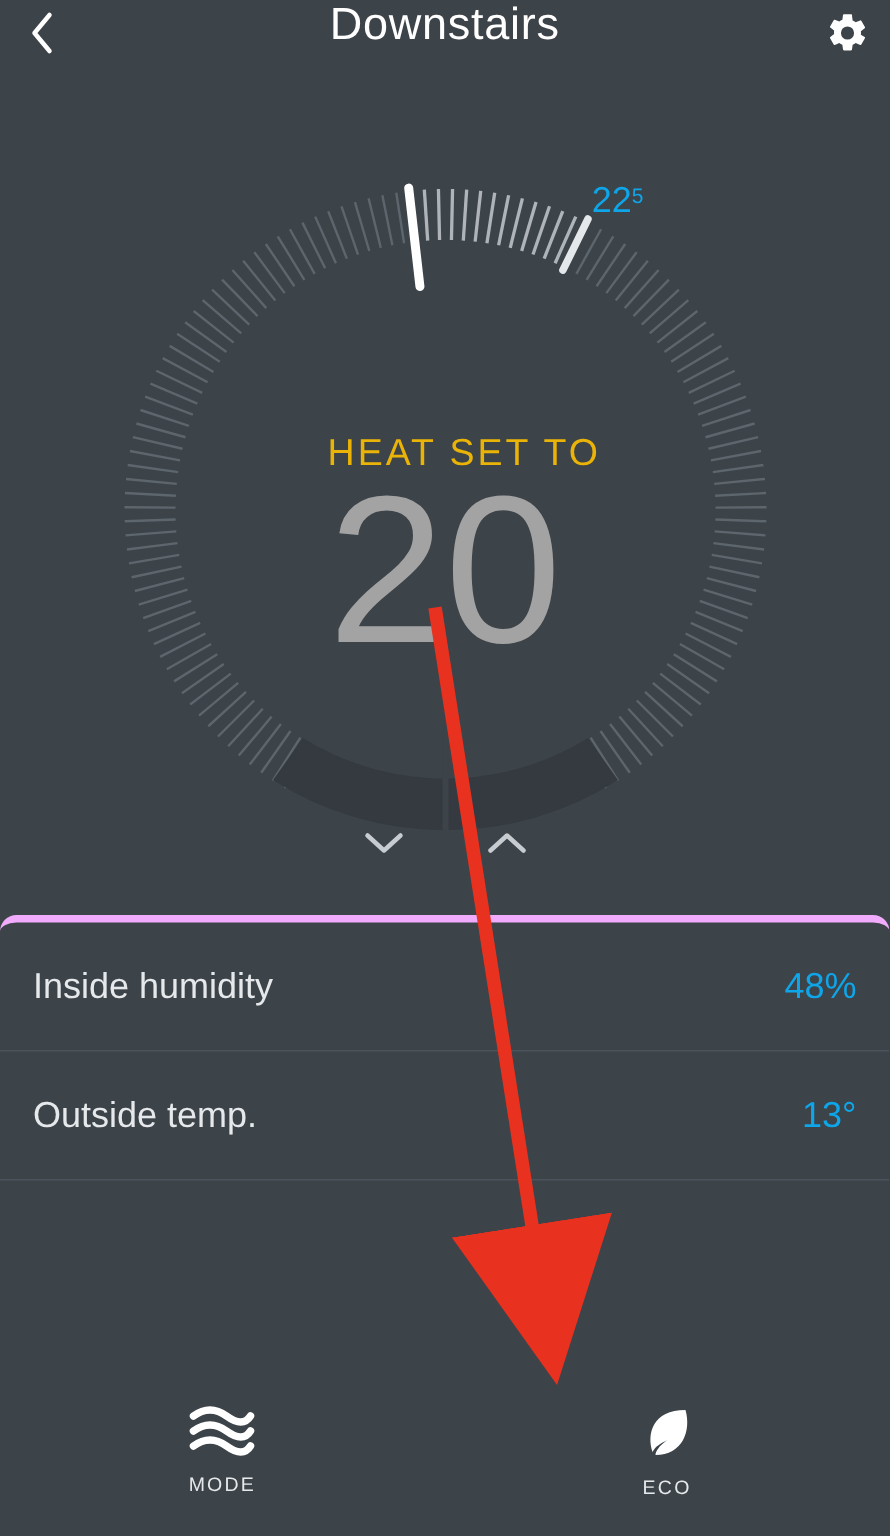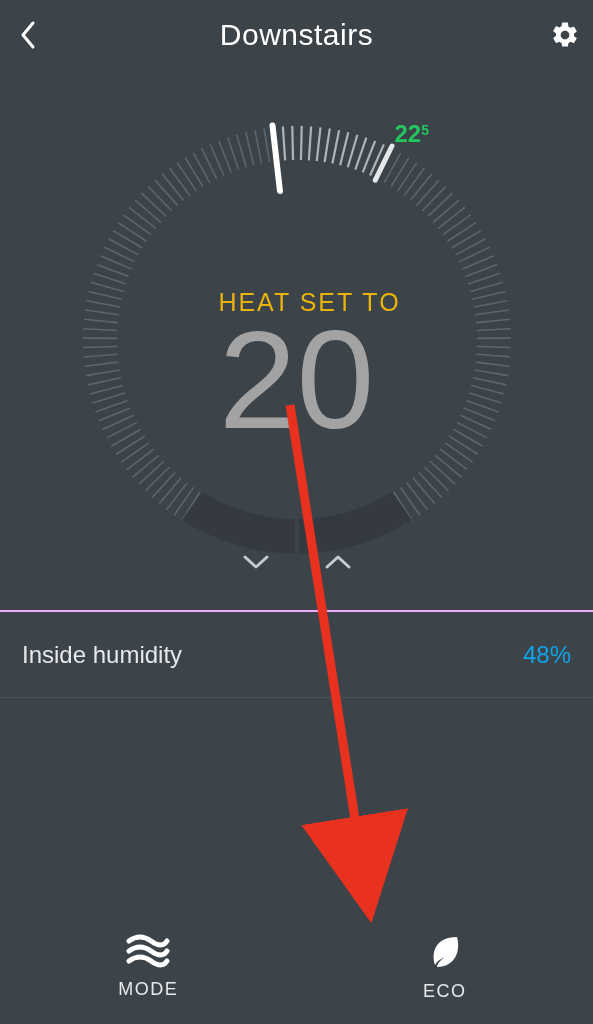--- a/index.html
+++ b/index.html
@@ -7,48 +7,48 @@
   body {
     background: #3c4349;
     font-family: -apple-system, Helvetica, Arial, sans-serif;
     color: #fff;
     position: relative;
   }
   
   .header {
     height: 70px;
     display: flex;
-    align-items: center;
+    align-items: flex-start;
     justify-content: space-between;
     padding: 0 6px;
   }
   .back-btn, .gear-btn { width: 44px; height: 44px; display:flex; align-items:center; justify-content:center; cursor:pointer; }
   .title { font-size: 30px; font-weight: 400; letter-spacing: .5px; color:#fff; }
 
   
   .dial-wrap { position: relative; width: 593px; height: 540px; }
   .dial { position:absolute; left:50%; top:50%; transform:translate(-50%,-50%); }
 
   .heat-label { position:absolute; width:100%; top:218px; text-align:center; color:#eab308; font-size:25px; letter-spacing:2px; font-weight:500;margin-left:13px;}
   .setpoint  { position:absolute; width:100%; top:240px; text-align:center; color:#a3a3a3; font-size:140px; font-weight:500; line-height:1;}
-  .ambient   { position:absolute; color:#22c55e; font-size:24px; font-weight:700; }
+  .ambient   { position:absolute; color:#0ea5e9; font-size:24px; font-weight:400; }
   .ambient sup { font-size:14px; vertical-align: top; position:relative; top:2px;}
 
   .chevrons { position:absolute; bottom:30px; left:50%; transform:translateX(-50%); display:flex; gap:46px; }
   .chev { width:36px; height:36px; display:flex; align-items:center; justify-content:center; cursor:pointer;}
 
   
-  .rows { border-top:2px solid #f0abfc; }
+  .rows { border-top:5px solid #f0abfc;border-radius:11px; }
   .row { height:86px; border-bottom:1px solid #4b535a; display:flex; align-items:center; justify-content:space-between; padding:0 22px; font-size:24px; color:#e6e9eb;}
   .row .val { color:#0ea5e9; }
 
   
   .tabs { position:absolute; bottom:0; left:0; right:0; height:116px; display:flex; }
   .tab { flex:1; display:flex; flex-direction:column; align-items:center; justify-content:center; gap:10px; cursor:pointer; }
-  .tab .lbl { font-size:18px; letter-spacing:1.5px; color:#e6e9eb; }
+  .tab .lbl { font-size:13px; letter-spacing:1.5px; color:#e6e9eb; }
 
   
   .arrow-ann { position:absolute; pointer-events:none; }
 </style>
 </head>
 <body>
 
 <div class="header">
   <div class="back-btn">
     <svg width="20" height="30" viewBox="0 0 20 30">
@@ -212,20 +212,24 @@
       </svg>
     </div>
   </div>
 </div>
 
 <div class="rows">
   <div class="row">
     <span>Inside humidity</span>
     <span class="val">48%</span>
   </div>
+  <div class="row">
+    <span>Outside temp.</span>
+    <span class="val">13°</span>
+  </div>
 </div>
 
 <div class="tabs">
   <div class="tab">
     <svg width="44" height="36" viewBox="0 0 44 36">
       <path d="M3 8 Q 14 0, 25 8 T 41 8" fill="none" stroke="#fff" stroke-width="5" stroke-linecap="round"></path>
       <path d="M3 18 Q 14 10, 25 18 T 41 18" fill="none" stroke="#fff" stroke-width="5" stroke-linecap="round"></path>
       <path d="M3 28 Q 14 20, 25 28 T 41 28" fill="none" stroke="#fff" stroke-width="5" stroke-linecap="round"></path>
     </svg>
     <span class="lbl">MODE</span>

